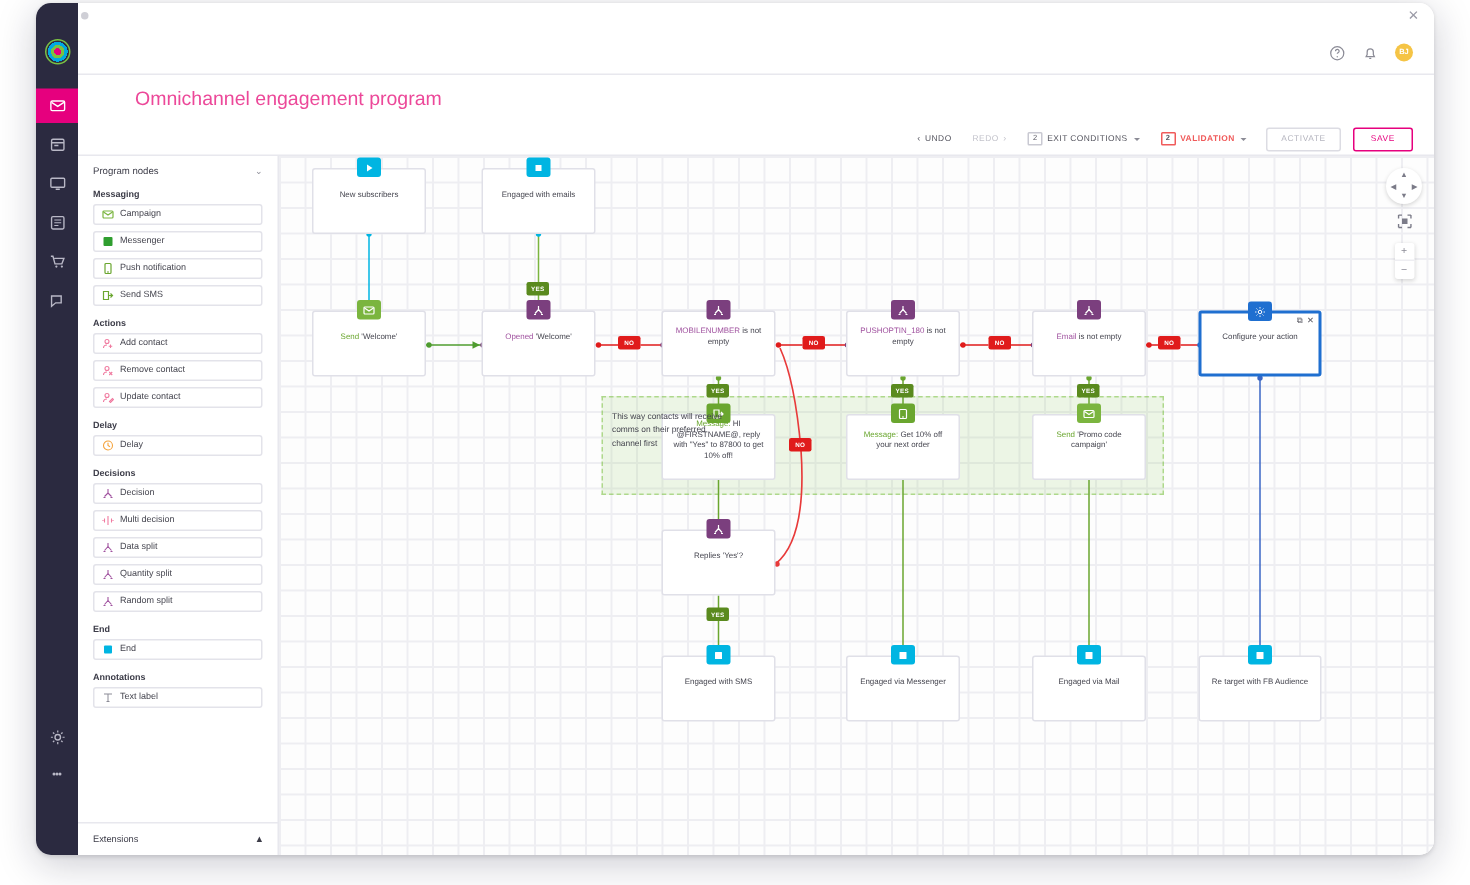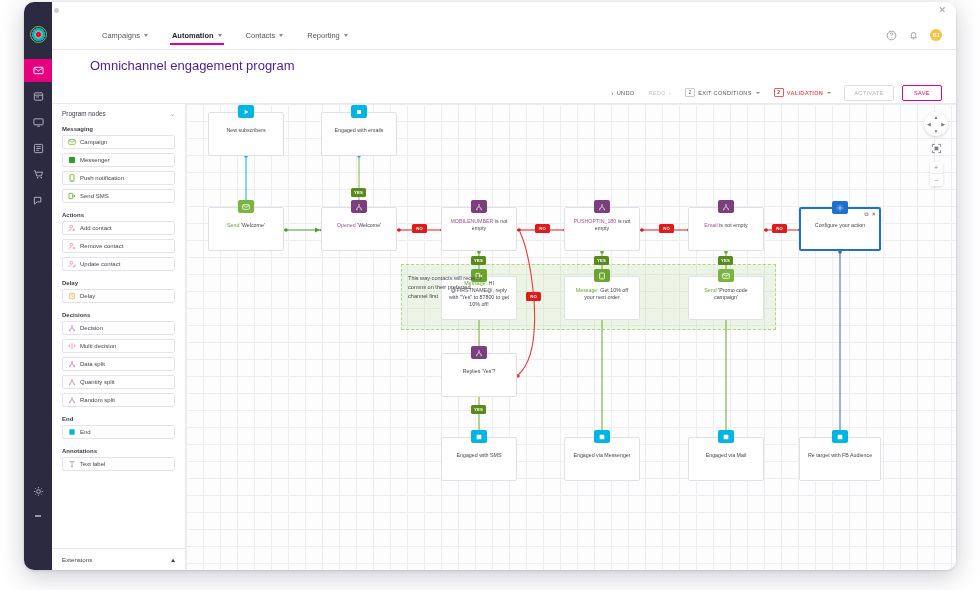--- a/index.html
+++ b/index.html
@@ -56,21 +56,21 @@
     border-top:3.2px solid #8b8b96; }
   #nav-right{ position:absolute; right:14px; top:0; height:30px; display:flex;
     align-items:center; gap:11px; }
   .nav-ico{ width:11px;height:11px; cursor:pointer; }
   #avatar{ width:12px;height:12px;border-radius:50%; background:#f5c445; color:#fff;
     font-size:5px; display:flex;align-items:center;justify-content:center; font-weight:bold;
     cursor:pointer;}
 
   
   #page-header{ position:absolute; left:28px; top:48px; width:904px; height:32px; background:#fff;}
-  #page-title{ position:absolute; left:38px; top:8px; font-size:13px; color:#4c1d95; }
+  #page-title{ position:absolute; left:38px; top:8px; font-size:13px; color:#ec4899; }
 
   
   #toolbar{ position:absolute; left:28px; top:80px; width:904px; height:22px;
     background:#fff; border-bottom:1px solid #e8e8ee; display:flex;
     align-items:center; justify-content:flex-end; gap:0px; padding-right:14px; }
   .tb-btn{ display:flex;align-items:center;gap:3px; font-size:5.6px; letter-spacing:.3px;
     color:#55555f; padding:0 7px; height:22px; cursor:pointer; }
   .tb-btn.dim{ color:#c3c3cb; }
   .tb-count{ border:1px solid #c9c9d2; color:#55555f; font-size:5px; padding:0px 2.5px;
     border-radius:1px; line-height:7px; }
@@ -215,38 +215,20 @@
         </svg>
     </div>
     <div id="rail-more">
       <span></span>
         <span></span>
         <span></span>
     </div>
   </div>
 
   <div id="topnav">
-    <div id="nav-items">
-      <div class="nav-item">
-        <span>Campaigns</span>
-        <i class="caret"></i>
-      </div>
-      <div class="nav-item active">
-        <span>Automation</span>
-        <i class="caret"></i>
-      </div>
-      <div class="nav-item">
-        <span>Contacts</span>
-        <i class="caret"></i>
-      </div>
-      <div class="nav-item">
-        <span>Reporting</span>
-        <i class="caret"></i>
-      </div>
-    </div>
     <div id="nav-right">
       <svg class="nav-ico" viewBox="0 0 24 24">
           <circle cx="12" cy="12" r="9.5" fill="none" stroke="#8b8b96" stroke-width="1.8"></circle>
           <path d="M9.5 9a2.6 2.6 0 115 .9c-.6 1-2.5 1.4-2.5 3" fill="none" stroke="#8b8b96" stroke-width="1.8"></path>
           <circle cx="12" cy="17" r="1" fill="#8b8b96"></circle>
         </svg>
       <svg class="nav-ico" viewBox="0 0 24 24">
           <path d="M6 17h12l-1.5-3v-4a4.5 4.5 0 10-9 0v4z" fill="none" stroke="#8b8b96" stroke-width="1.8"></path>
           <path d="M10.5 19.5h3" stroke="#8b8b96" stroke-width="1.8"></path>
         </svg>

